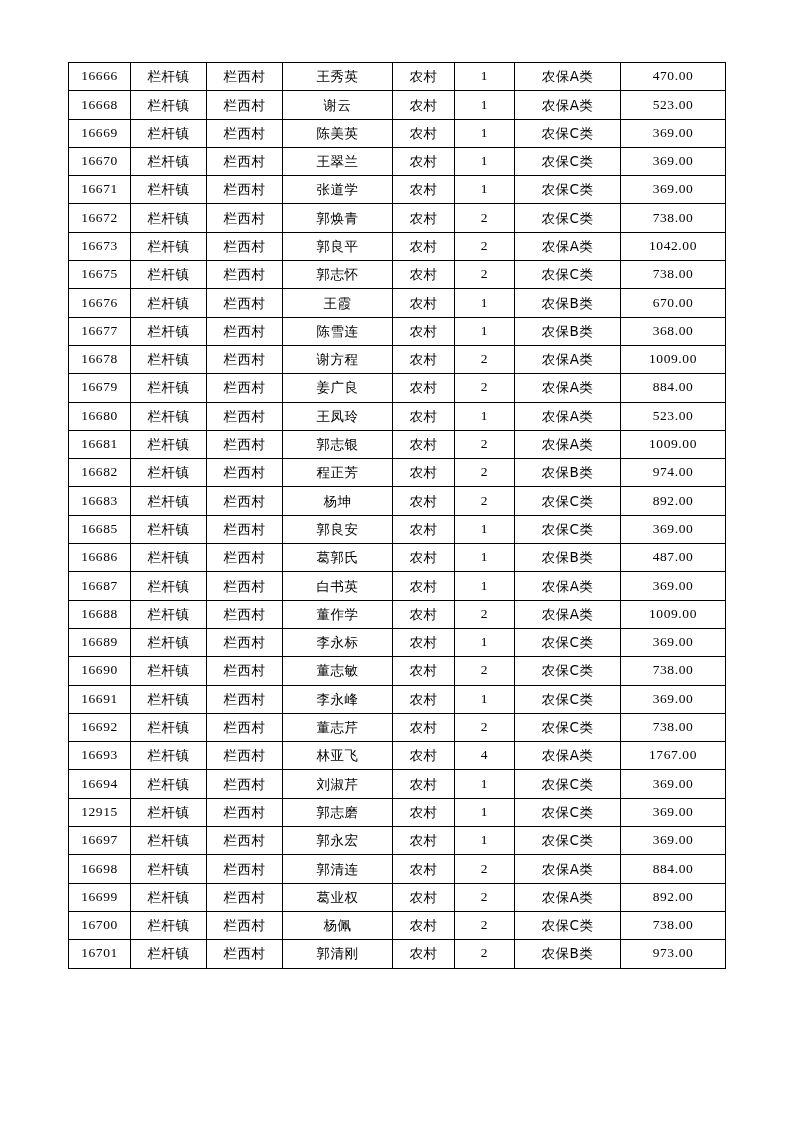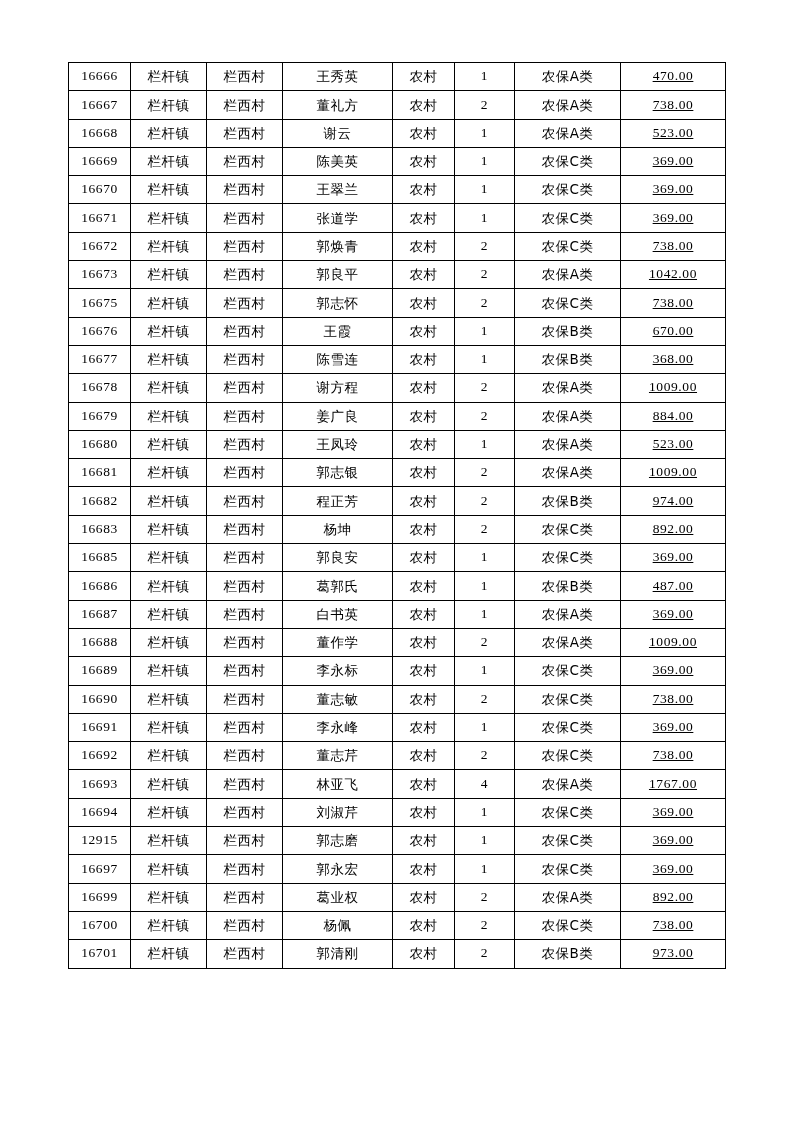--- a/index.html
+++ b/index.html
@@ -45,21 +45,20 @@
   col.c-num   { width: 60px; }
   col.c-cat   { width: 106px; }
   col.c-amt   { width: 105px; }
 
   td.num-col {
     font-family: "Liberation Serif", "DejaVu Serif", serif;
     letter-spacing: 0.6px;
   }
   td.amt-col {
     letter-spacing: 0.6px;
-    text-decoration: underline;
   }
   td.cjk {
     font-family: "DejaVu Sans", "Liberation Sans", sans-serif;
     font-size: 13px;
     letter-spacing: 0.5px;
   }
 </style>
 </head>
 <body>
 
@@ -80,30 +79,20 @@
           <td class="num-col">16666</td>
           <td class="cjk">栏杆镇</td>
           <td class="cjk">栏西村</td>
           <td class="cjk">王秀英</td>
           <td class="cjk">农村</td>
           <td class="num-col">1</td>
           <td class="cjk">农保A类</td>
           <td class="amt-col">470.00</td>
         </tr>
         <tr>
-          <td class="num-col">16667</td>
-          <td class="cjk">栏杆镇</td>
-          <td class="cjk">栏西村</td>
-          <td class="cjk">董礼方</td>
-          <td class="cjk">农村</td>
-          <td class="num-col">2</td>
-          <td class="cjk">农保A类</td>
-          <td class="amt-col">738.00</td>
-        </tr>
-        <tr>
           <td class="num-col">16668</td>
           <td class="cjk">栏杆镇</td>
           <td class="cjk">栏西村</td>
           <td class="cjk">谢云</td>
           <td class="cjk">农村</td>
           <td class="num-col">1</td>
           <td class="cjk">农保A类</td>
           <td class="amt-col">523.00</td>
         </tr>
         <tr>
@@ -358,20 +347,30 @@
         </tr>
         <tr>
           <td class="num-col">16697</td>
           <td class="cjk">栏杆镇</td>
           <td class="cjk">栏西村</td>
           <td class="cjk">郭永宏</td>
           <td class="cjk">农村</td>
           <td class="num-col">1</td>
           <td class="cjk">农保C类</td>
           <td class="amt-col">369.00</td>
+        </tr>
+        <tr>
+          <td class="num-col">16698</td>
+          <td class="cjk">栏杆镇</td>
+          <td class="cjk">栏西村</td>
+          <td class="cjk">郭清连</td>
+          <td class="cjk">农村</td>
+          <td class="num-col">2</td>
+          <td class="cjk">农保A类</td>
+          <td class="amt-col">884.00</td>
         </tr>
         <tr>
           <td class="num-col">16699</td>
           <td class="cjk">栏杆镇</td>
           <td class="cjk">栏西村</td>
           <td class="cjk">葛业权</td>
           <td class="cjk">农村</td>
           <td class="num-col">2</td>
           <td class="cjk">农保A类</td>
           <td class="amt-col">892.00</td>

